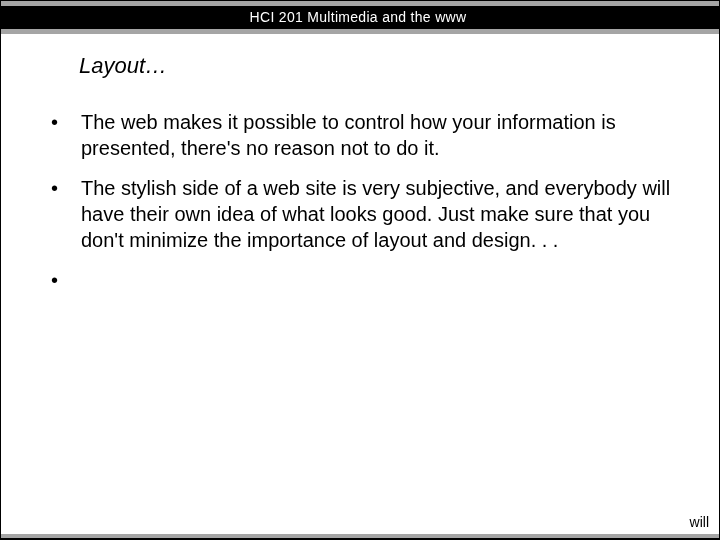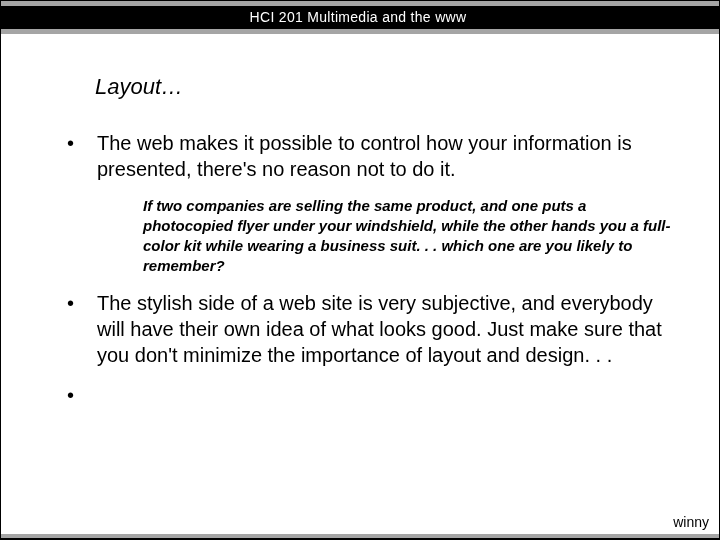--- a/index.html
+++ b/index.html
@@ -23,23 +23,22 @@
     border-bottom: 5px solid #a5a5a5;
     background: #000;
     color: #fff;
     font-size: 14px;
     text-align: center;
     padding: 3px 4px 4px 0;
     letter-spacing: 0.3px;
   }
   .content {
     flex: 1;
-    padding: 40px 48px 10px 48px;
+    padding: 19px 48px 10px 48px;
     color: #000;
-    margin-left: 16px;
   }
   .title {
     font-style: italic;
     font-size: 22px;
     margin-left: 30px;
     margin-bottom: 30px;
     font-weight: 400;
   }
   .bullets {
     list-style: none;
@@ -93,28 +92,27 @@
 
   <div class="content">
     <div class="title">Layout…</div>
 
     <ul class="bullets">
       <li>
         <span class="bullet">•</span>
         <span class="li-text">The web makes it possible to control how your information is presented, there's no reason not to do it.</span>
       </li>
     </ul>
-    <div class="sub">If two companies are selling the same product, and one puts a photocopied flyer under your windshield, while the other hands you a full-color kit while wearing a business suit. . . which one are you likely to remember?</div>
 
     <ul class="bullets">
       <li>
         <span class="bullet">•</span>
         <span class="li-text">The stylish side of a web site is very subjective, and everybody will have their own idea of what looks good. Just make sure that you don't minimize the importance of layout and design. . .</span>
       </li>
       <li>
         <span class="bullet">•</span>
       </li>
     </ul>
   </div>
 
-  <div class="footer-label">winny</div>
+  <div class="footer-label">will</div>
   <div class="footer-band"></div>
 </div>
 
 </body></html>

